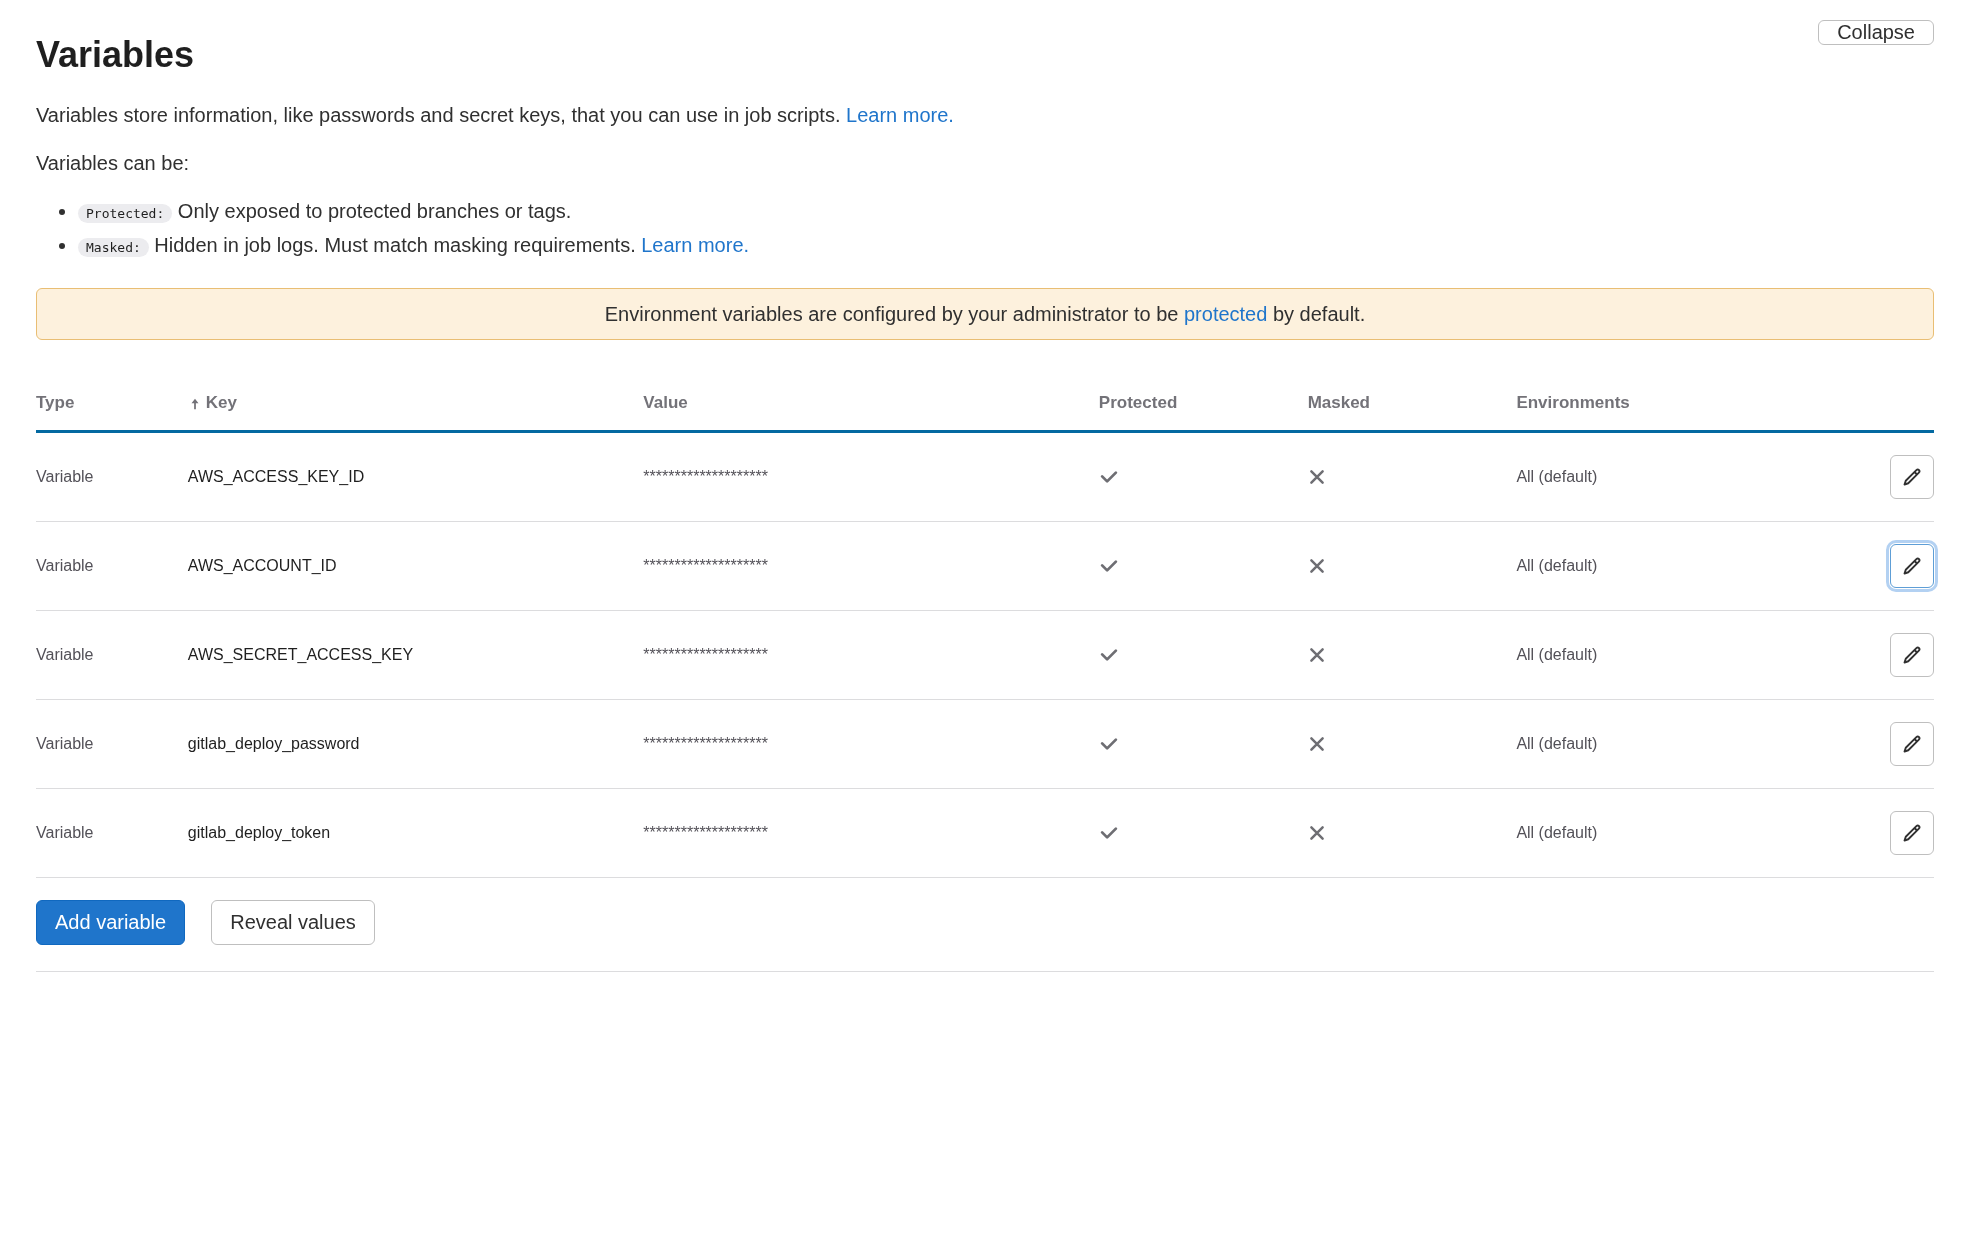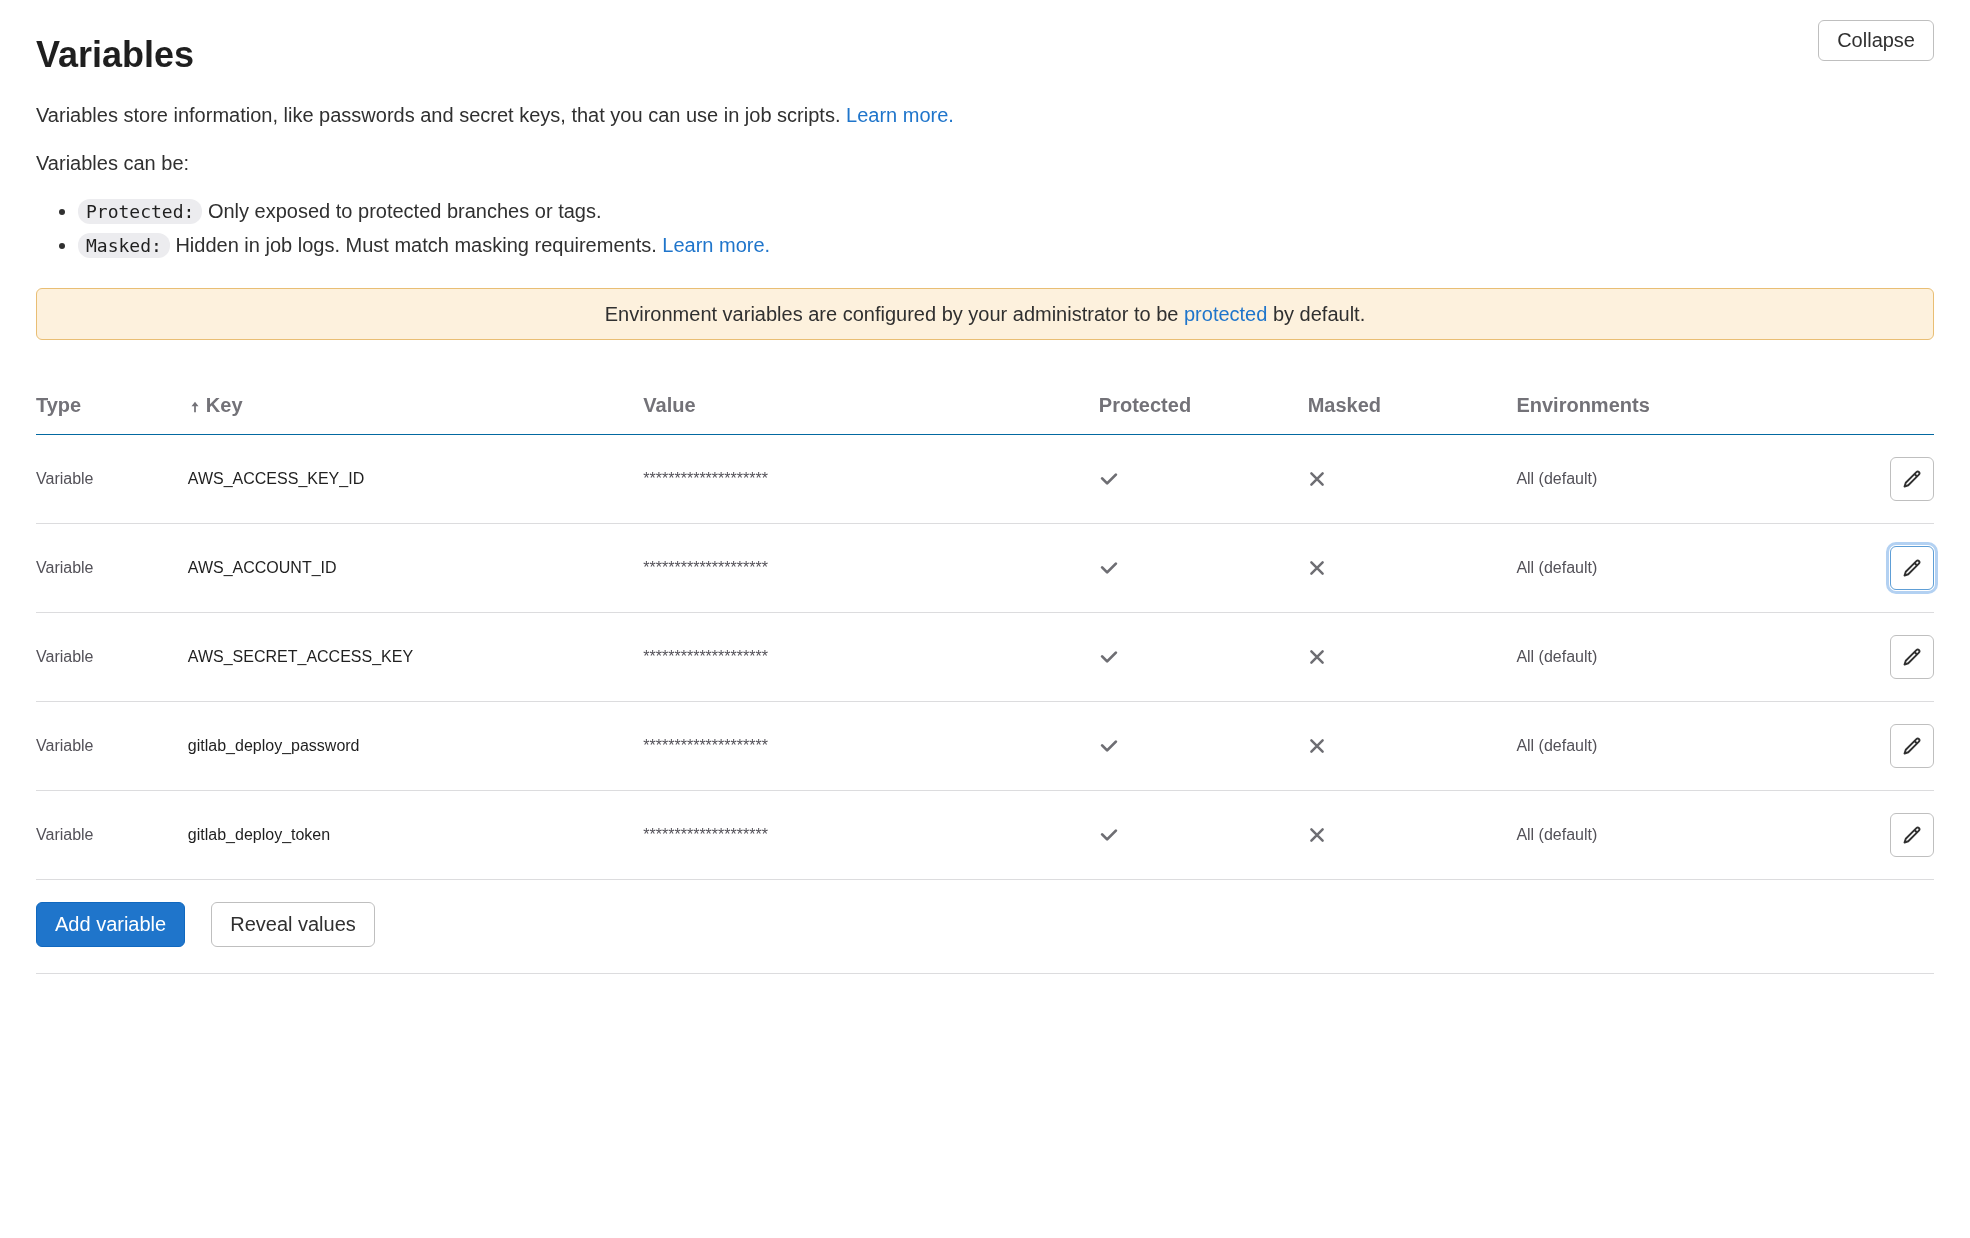--- a/index.html
+++ b/index.html
@@ -19,57 +19,57 @@
   h2.title {
     font-size: 36px;
     font-weight: 600;
     margin: 8px 0 18px 0;
     color: #1f1f1f;
   }
   .collapse-btn {
     background: #fff;
     border: 1px solid #bfbfbf;
     border-radius: 6px;
-    padding: 8px 18px;
+    padding: 0 18px;
     font-size: 20px;
     color: #303030;
     cursor: pointer;
   }
   .desc { margin: 0 0 18px 0; }
   a.link { color: #1f75cb; text-decoration: none; cursor: pointer; }
   ul.var-types { margin: 4px 0 28px 0; padding-left: 42px; }
   ul.var-types li { margin: 4px 0; }
   code.pill {
     background: #ececef;
     border-radius: 12px;
     padding: 2px 8px;
     font-family: ui-monospace, SFMono-Regular, Menlo, monospace;
-    font-size: 18px;
+    font-size: 13px;
     color: #1f1f1f;
   }
   .alert {
     background: #fdf1dd;
     border: 1px solid #e9be74;
     border-radius: 6px;
     padding: 10px 16px;
     text-align: center;
     margin-bottom: 36px;
   }
   .alert a { color: #1f75cb; text-decoration: none; }
   table.vars {
     width: 100%;
     border-collapse: collapse;
   }
   table.vars thead th {
     text-align: left;
     font-weight: 600;
     color: #737278;
-    font-size: 20px;
+    font-size: 17px;
     padding: 14px 10px 14px 0;
-    border-bottom: 1px solid #0369a1;
+    border-bottom: 3px solid #0369a1;
   }
   table.vars tbody td {
     padding: 22px 10px 22px 0;
     border-bottom: 1px solid #dcdcde;
     color: #535158;
     font-size: 16px;
     vertical-align: middle;
   }
   table.vars tbody td.keycell { color: #1f1f1f; }
   th.sort { cursor: pointer; }

